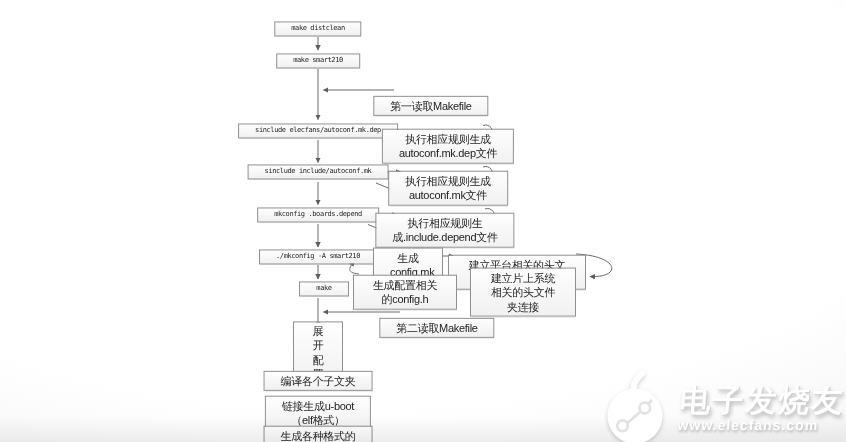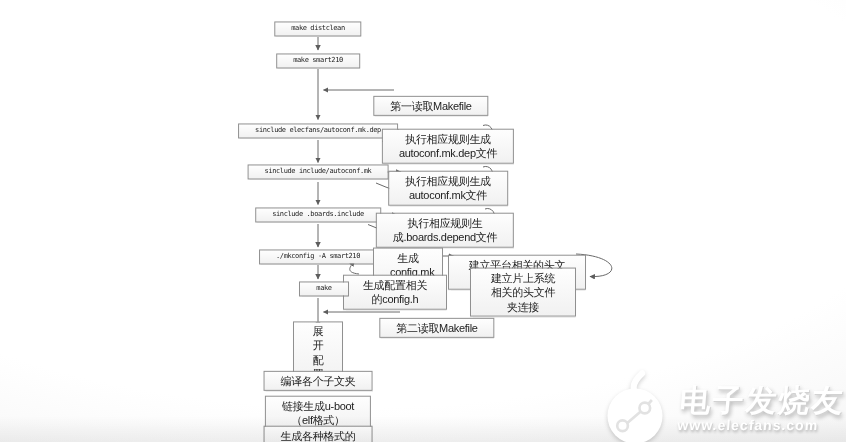--- a/index.html
+++ b/index.html
@@ -109,32 +109,32 @@
   <div class="node code" style="left:318px;top:131px;">sinclude elecfans/autoconf.mk.dep</div>
 
   <div class="node cn" style="left:448px;top:130px;">执行相应规则生成
 autoconf.mk.dep文件</div>
 
   <div class="node code" style="left:318px;top:172px;">sinclude include/autoconf.mk</div>
 
   <div class="node cn" style="left:448px;top:172px;">执行相应规则生成
 autoconf.mk文件</div>
 
-  <div class="node code" style="left:318px;top:215px;">sinclude .boards.include</div>
+  <div class="node code" style="left:318px;top:215px;">mkconfig .boards.depend</div>
 
   <div class="node cn" style="left:445px;top:214px;">执行相应规则生
-成.boards.depend文件</div>
+成.include.depend文件</div>
 
   <div class="node code" style="left:318px;top:257px;">./mkconfig -A smart210</div>
 
   <div class="node cn" style="left:408px;top:256px;width:70px;">生成config.mk文件</div>
 
   <div class="node cn" style="left:517px;top:256px;width:138px;">建立平台相关的头文件夹连接</div>
 
-  <div class="node cn" style="left:395px;top:276px;width:104px;">生成配置相关的config.h</div>
+  <div class="node cn" style="left:405px;top:276px;width:104px;">生成配置相关的config.h</div>
 
   <div class="node cn" style="left:523px;top:276px;width:106px;">建立片上系统相关的头文件夹连接</div>
 
   <div class="node code" style="left:324px;top:289px;width:50px;">make</div>
 
   <div class="node cn" style="left:437px;top:312px;">第二读取Makefile</div>
 
   <div class="node cn" style="left:318px;top:337px;width:50px;">展开配置</div>
 
   <div class="node cn" style="left:318px;top:365px;">编译各个子文夹</div>

